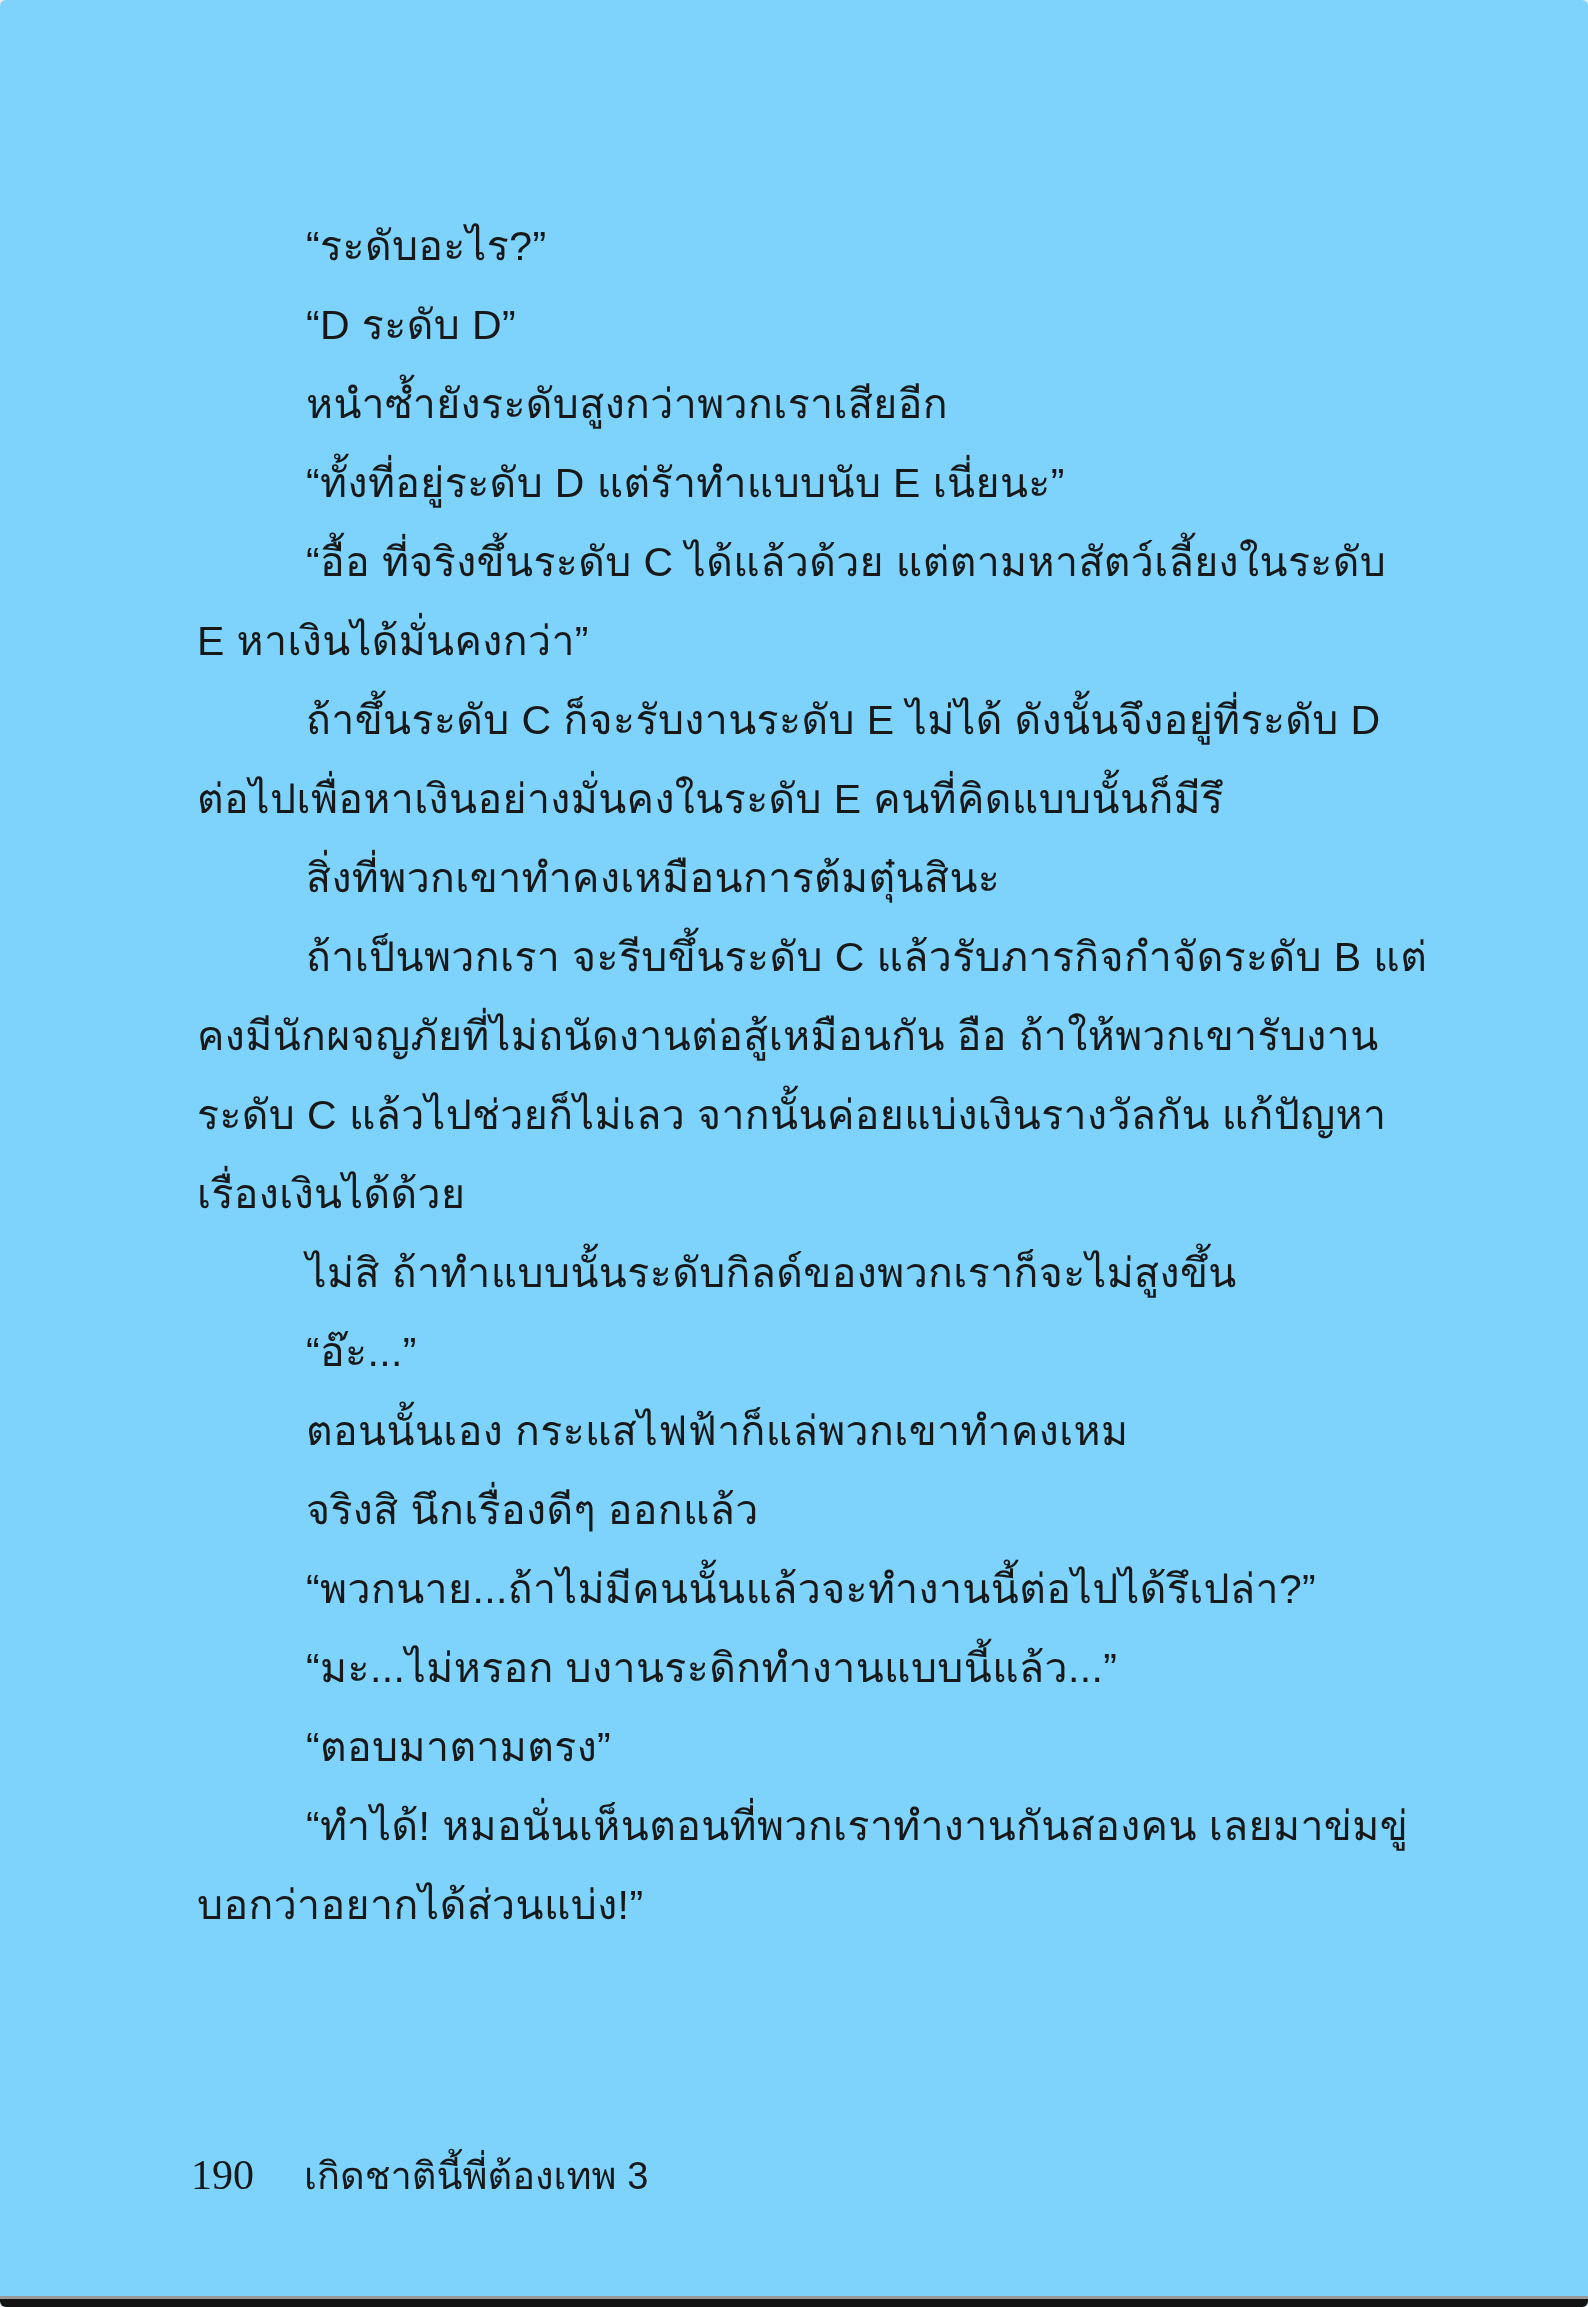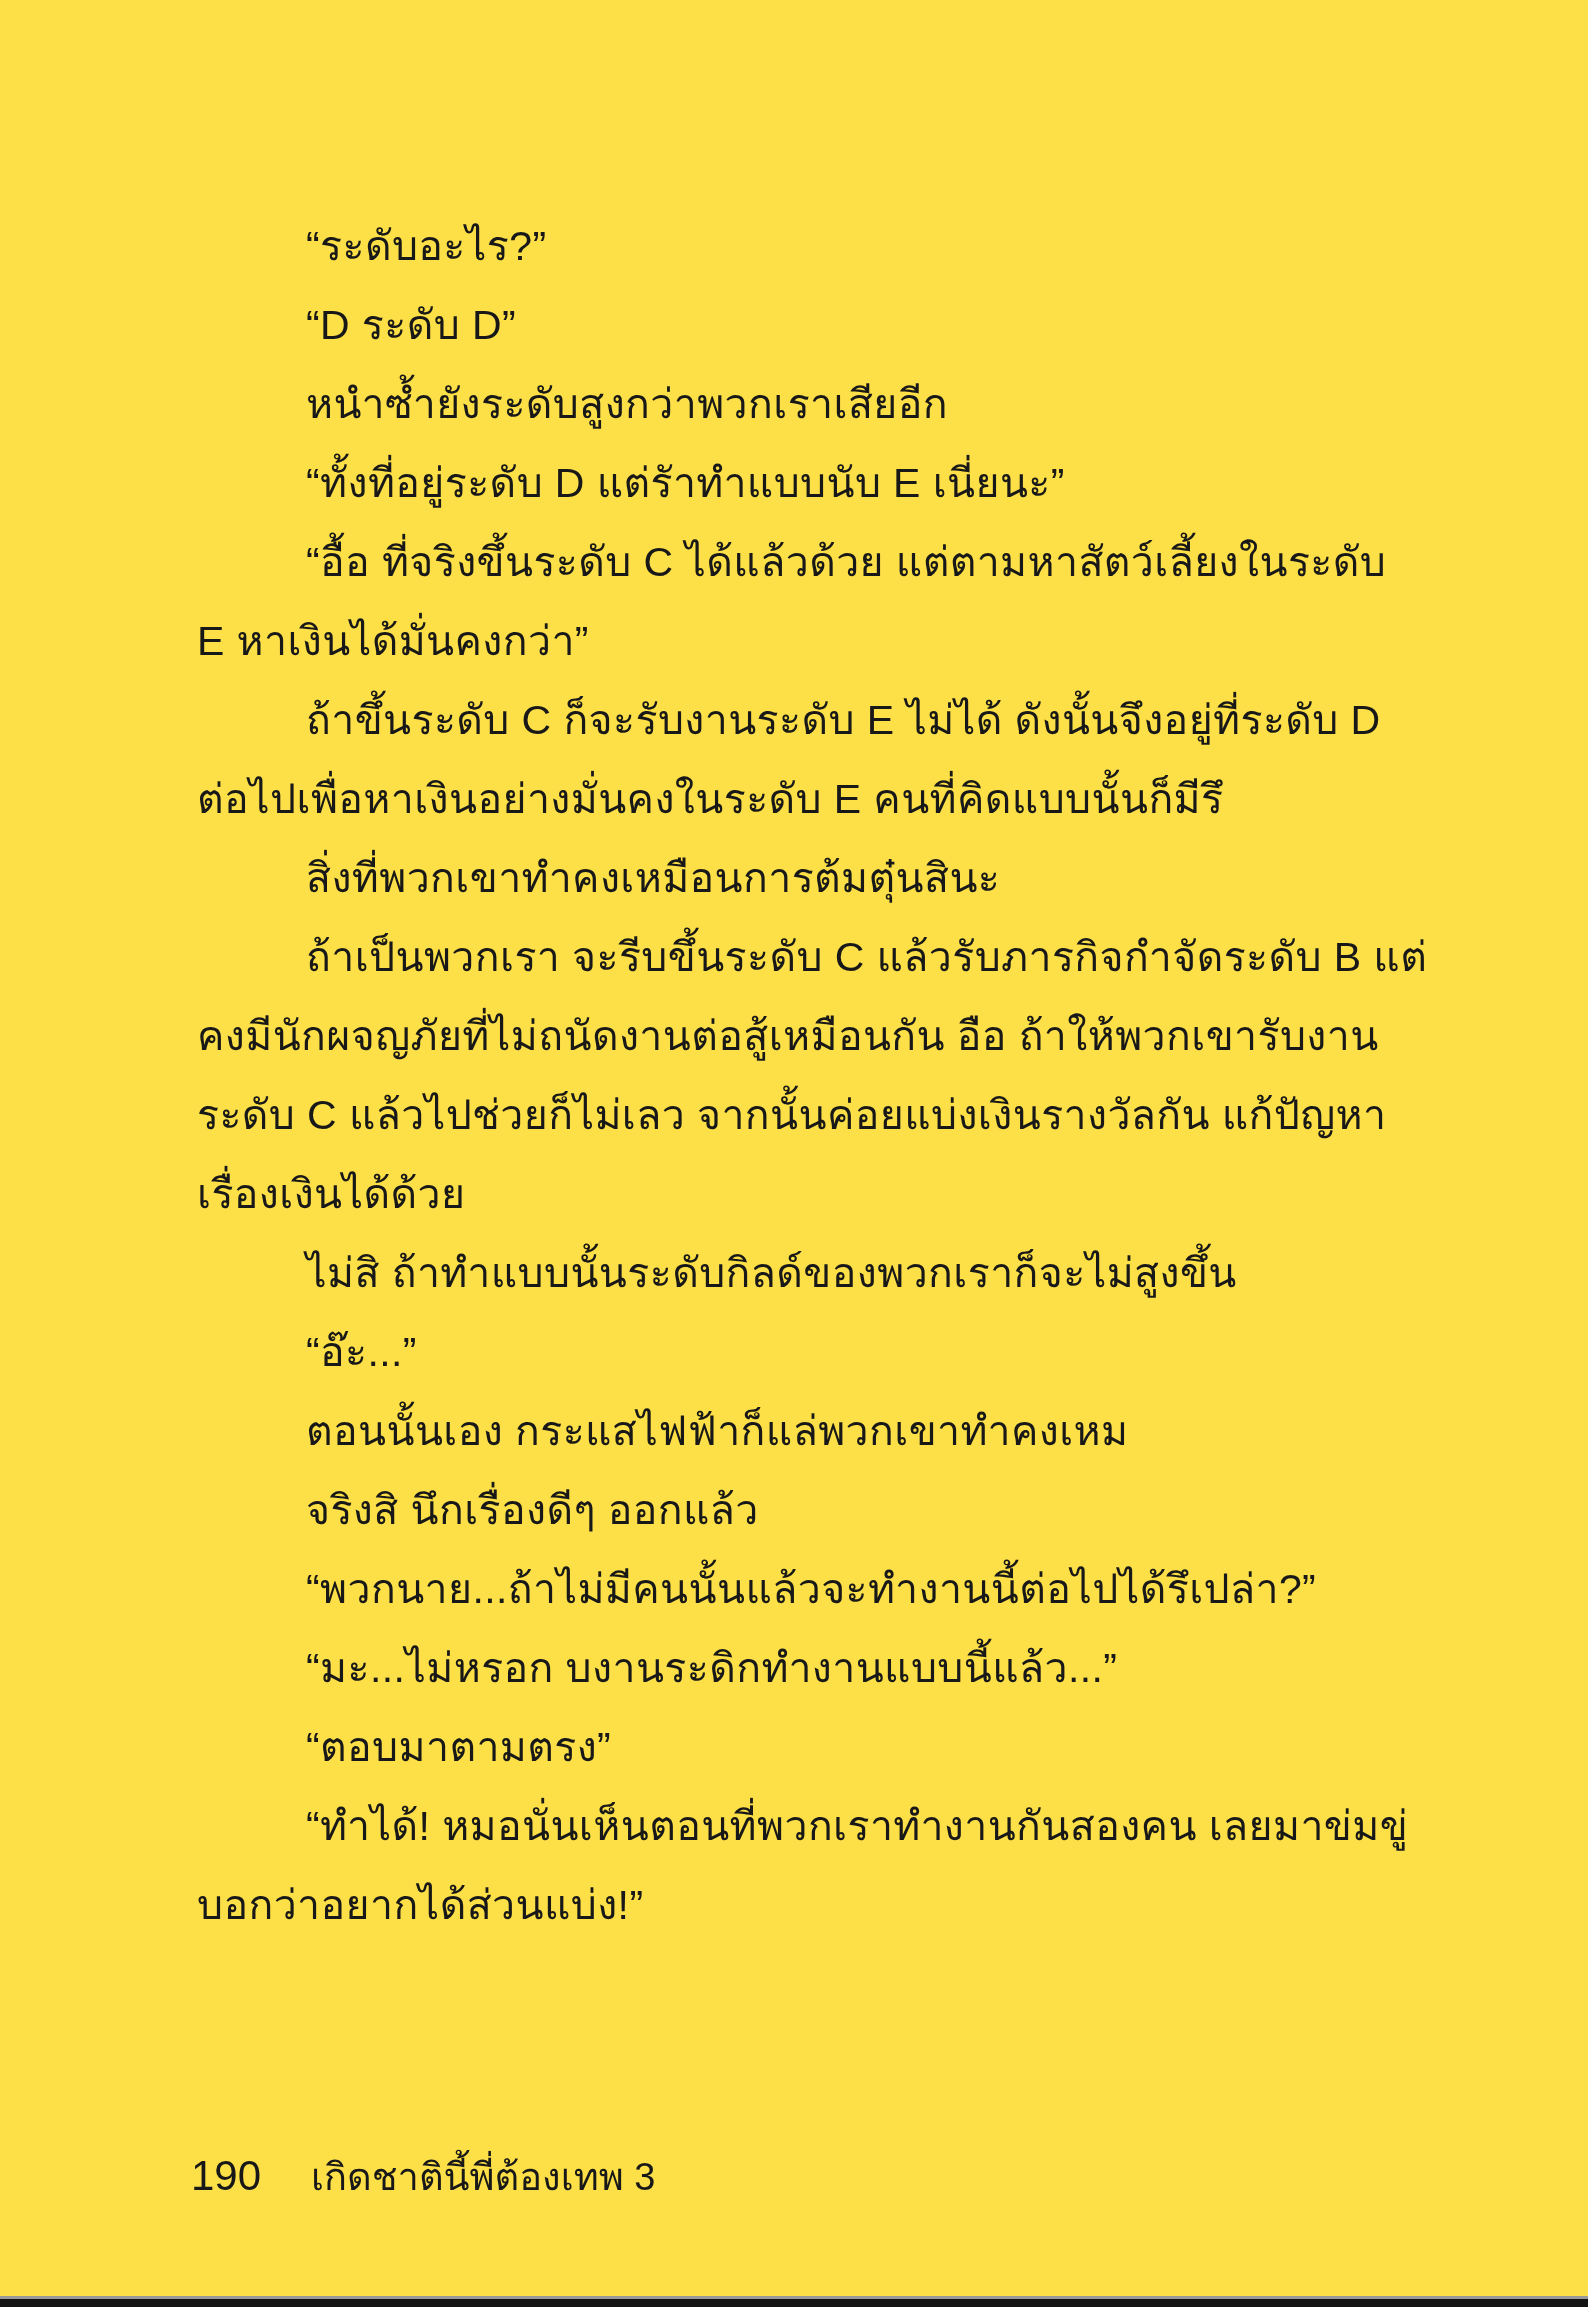--- a/index.html
+++ b/index.html
@@ -4,24 +4,25 @@
 <style>
   html, body {
     margin: 0;
     padding: 0;
     background: #e9e9e9;
   }
   .page {
     position: relative;
     width: 1588px;
     height: 2307px;
-    background: #fde047;
+    background: #7dd3fc;
     overflow: hidden;
     font-family: "Liberation Sans", "DejaVu Sans", sans-serif;
     color: #181818;
+    border-radius: 6px;
   }
   
   .text-block {
     position: absolute;
     top: 207px;
     left: 197px;
     width: 1207px;
     font-size: 41px;
     line-height: 79px;
     letter-spacing: 0.4px;
@@ -37,21 +38,21 @@
   
   .footer {
     position: absolute;
     top: 2150px;
     left: 191px;
     display: flex;
     align-items: baseline;
     color: #181818;
   }
   .page-number {
-    font-family: Liberation Sans, sans-serif;
+    font-family: Liberation Serif, serif;
     font-size: 42px;
     line-height: 51px;
   }
   .book-title {
     margin-left: 50px;
     font-size: 38px;
     line-height: 51px;
   }
   
   .bottom-bar {

